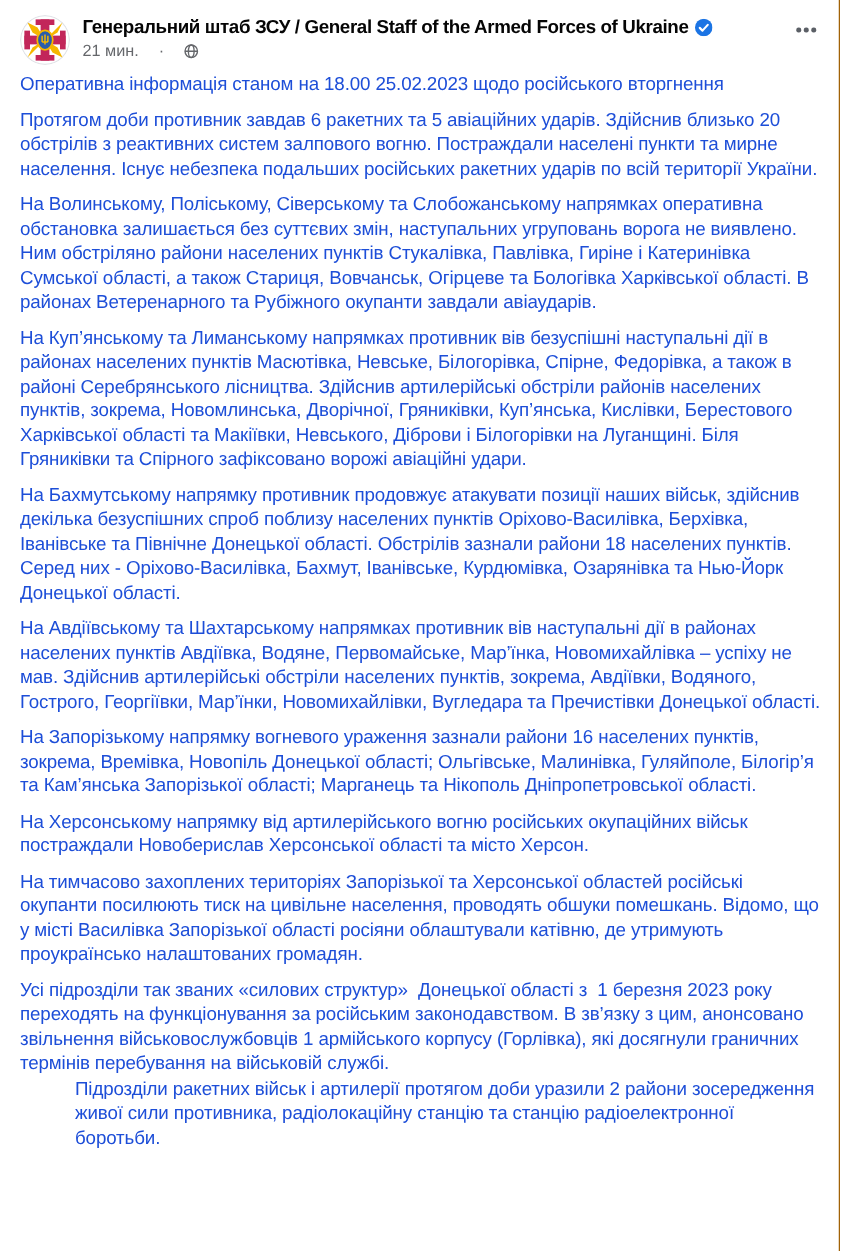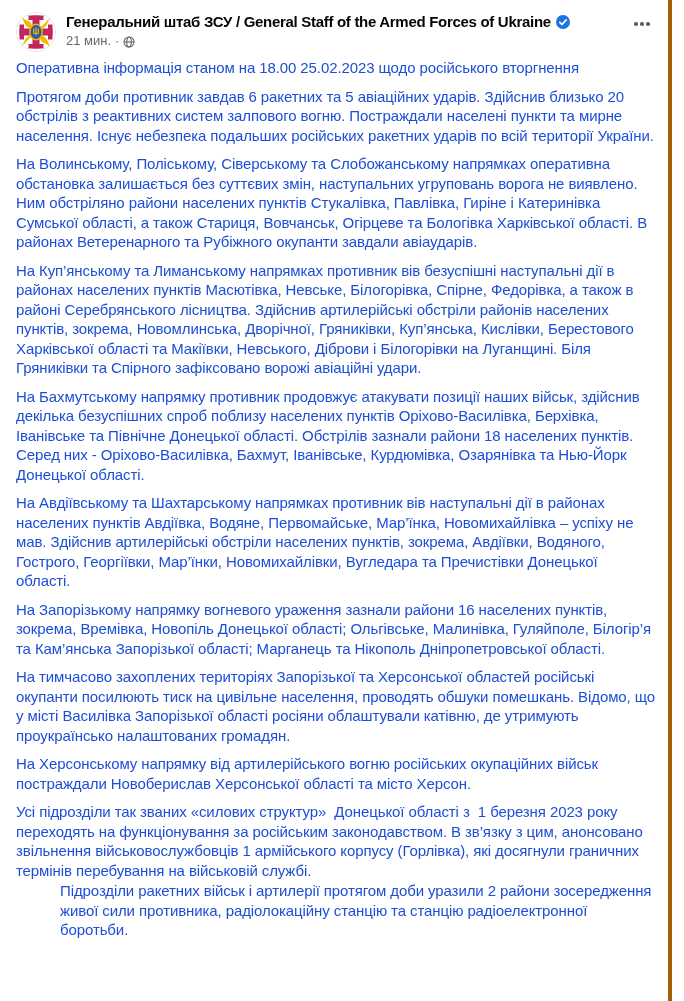--- a/index.html
+++ b/index.html
@@ -4,21 +4,21 @@
 <style>
   * { box-sizing: border-box; }
   html, body { margin: 0; padding: 0; background: #ffffff; }
   body { font-family: "Liberation Sans", sans-serif; }
 
   .post-card {
     position: relative;
     width: 672px;
     height: 1001px;
     background: #ffffff;
-    border-right: 4px solid #a16207;
+    border-right: 1px solid #a16207;
     overflow: hidden;
   }
 
   .post-header {
     display: flex;
     align-items: flex-start;
     padding: 12px 16px 0 16px;
   }
   .avatar {
     width: 40px; height: 40px;
@@ -30,21 +30,21 @@
   .page-name-row { display: flex; align-items: center; gap: 5px; white-space: nowrap; }
   .page-name {
     font-size: 15px;
     font-weight: 700;
     color: #050505;
     letter-spacing: -0.3px;
     cursor: pointer;
   }
   .verified-badge { flex: 0 0 auto; margin-top: 1px; }
   .meta-row {
-    display: flex; align-items: flex-end; gap: 4px;
+    display: flex; align-items: center; gap: 16px;
     margin-top: 3px;
     font-size: 13px;
     color: #65676b;
   }
   .meta-row .sep { color: #65676b; }
   .globe-icon { display: inline-block; margin-top: 1px; }
 
   .more-btn {
     position: absolute;
     top: 14px; right: 12px;
@@ -124,19 +124,19 @@
   </div>
 
   <div class="post-body">
     <p>Оперативна інформація станом на 18.00 25.02.2023 щодо російського вторгнення</p>
     <p>Протягом доби противник завдав 6 ракетних та 5 авіаційних ударів. Здійснив близько 20 обстрілів з реактивних систем залпового вогню. Постраждали населені пункти та мирне населення. Існує небезпека подальших російських ракетних ударів по всій території України.</p>
     <p>На Волинському, Поліському, Сіверському та Слобожанському напрямках оперативна обстановка залишається без суттєвих змін, наступальних угруповань ворога не виявлено. Ним обстріляно райони населених пунктів Стукалівка, Павлівка, Гиріне і Катеринівка Сумської області, а також Стариця, Вовчанськ, Огірцеве та Бологівка Харківської області. В районах Ветеренарного та Рубіжного окупанти завдали авіаударів.</p>
     <p>На Куп’янському та Лиманському напрямках противник вів безуспішні наступальні дії в районах населених пунктів Масютівка, Невське, Білогорівка, Спірне, Федорівка, а також в районі Серебрянського лісництва. Здійснив артилерійські обстріли районів населених пунктів, зокрема, Новомлинська, Дворічної, Гряниківки, Куп’янська, Кислівки, Берестового Харківської області та Макіївки, Невського, Діброви і Білогорівки на Луганщині. Біля Гряниківки та Спірного зафіксовано ворожі авіаційні удари.</p>
     <p>На Бахмутському напрямку противник продовжує атакувати позиції наших військ, здійснив декілька безуспішних спроб поблизу населених пунктів Оріхово-Василівка, Берхівка, Іванівське та Північне Донецької області. Обстрілів зазнали райони 18 населених пунктів. Серед них - Оріхово-Василівка, Бахмут, Іванівське, Курдюмівка, Озарянівка та Нью-Йорк Донецької області.</p>
     <p>На Авдіївському та Шахтарському напрямках противник вів наступальні дії в районах населених пунктів Авдіївка, Водяне, Первомайське, Мар’їнка, Новомихайлівка – успіху не мав. Здійснив артилерійські обстріли населених пунктів, зокрема, Авдіївки, Водяного, Гострого, Георгіївки, Мар’їнки, Новомихайлівки, Вугледара та Пречистівки Донецької області.</p>
     <p>На Запорізькому напрямку вогневого ураження зазнали райони 16 населених пунктів, зокрема, Времівка, Новопіль Донецької області; Ольгівське, Малинівка, Гуляйполе, Білогір’я та Кам’янська Запорізької області; Марганець та Нікополь Дніпропетровської області.</p>
+    <p>На Херсонському напрямку від артилерійського вогню російських окупаційних військ постраждали Новоберислав Херсонської області та місто Херсон.</p>
     <p>На тимчасово захоплених територіях Запорізької та Херсонської областей російські окупанти посилюють тиск на цивільне населення, проводять обшуки помешкань. Відомо, що у місті Василівка Запорізької області росіяни облаштували катівню, де утримують проукраїнсько налаштованих громадян.</p>
-    <p>На Херсонському напрямку від артилерійського вогню російських окупаційних військ постраждали Новоберислав Херсонської області та місто Херсон.</p>
     <p>Усі підрозділи так званих «силових структур»  Донецької області з  1 березня 2023 року переходять на функціонування за російським законодавством. В зв’язку з цим, анонсовано звільнення військовослужбовців 1 армійського корпусу (Горлівка), які досягнули граничних термінів перебування на військовій службі.</p>
     <p class="tight">Підрозділи ракетних військ і артилерії протягом доби уразили 2 райони зосередження живої сили противника, радіолокаційну станцію та станцію радіоелектронної боротьби.</p>
   </div>
 
 </div>
 
 </body></html>

